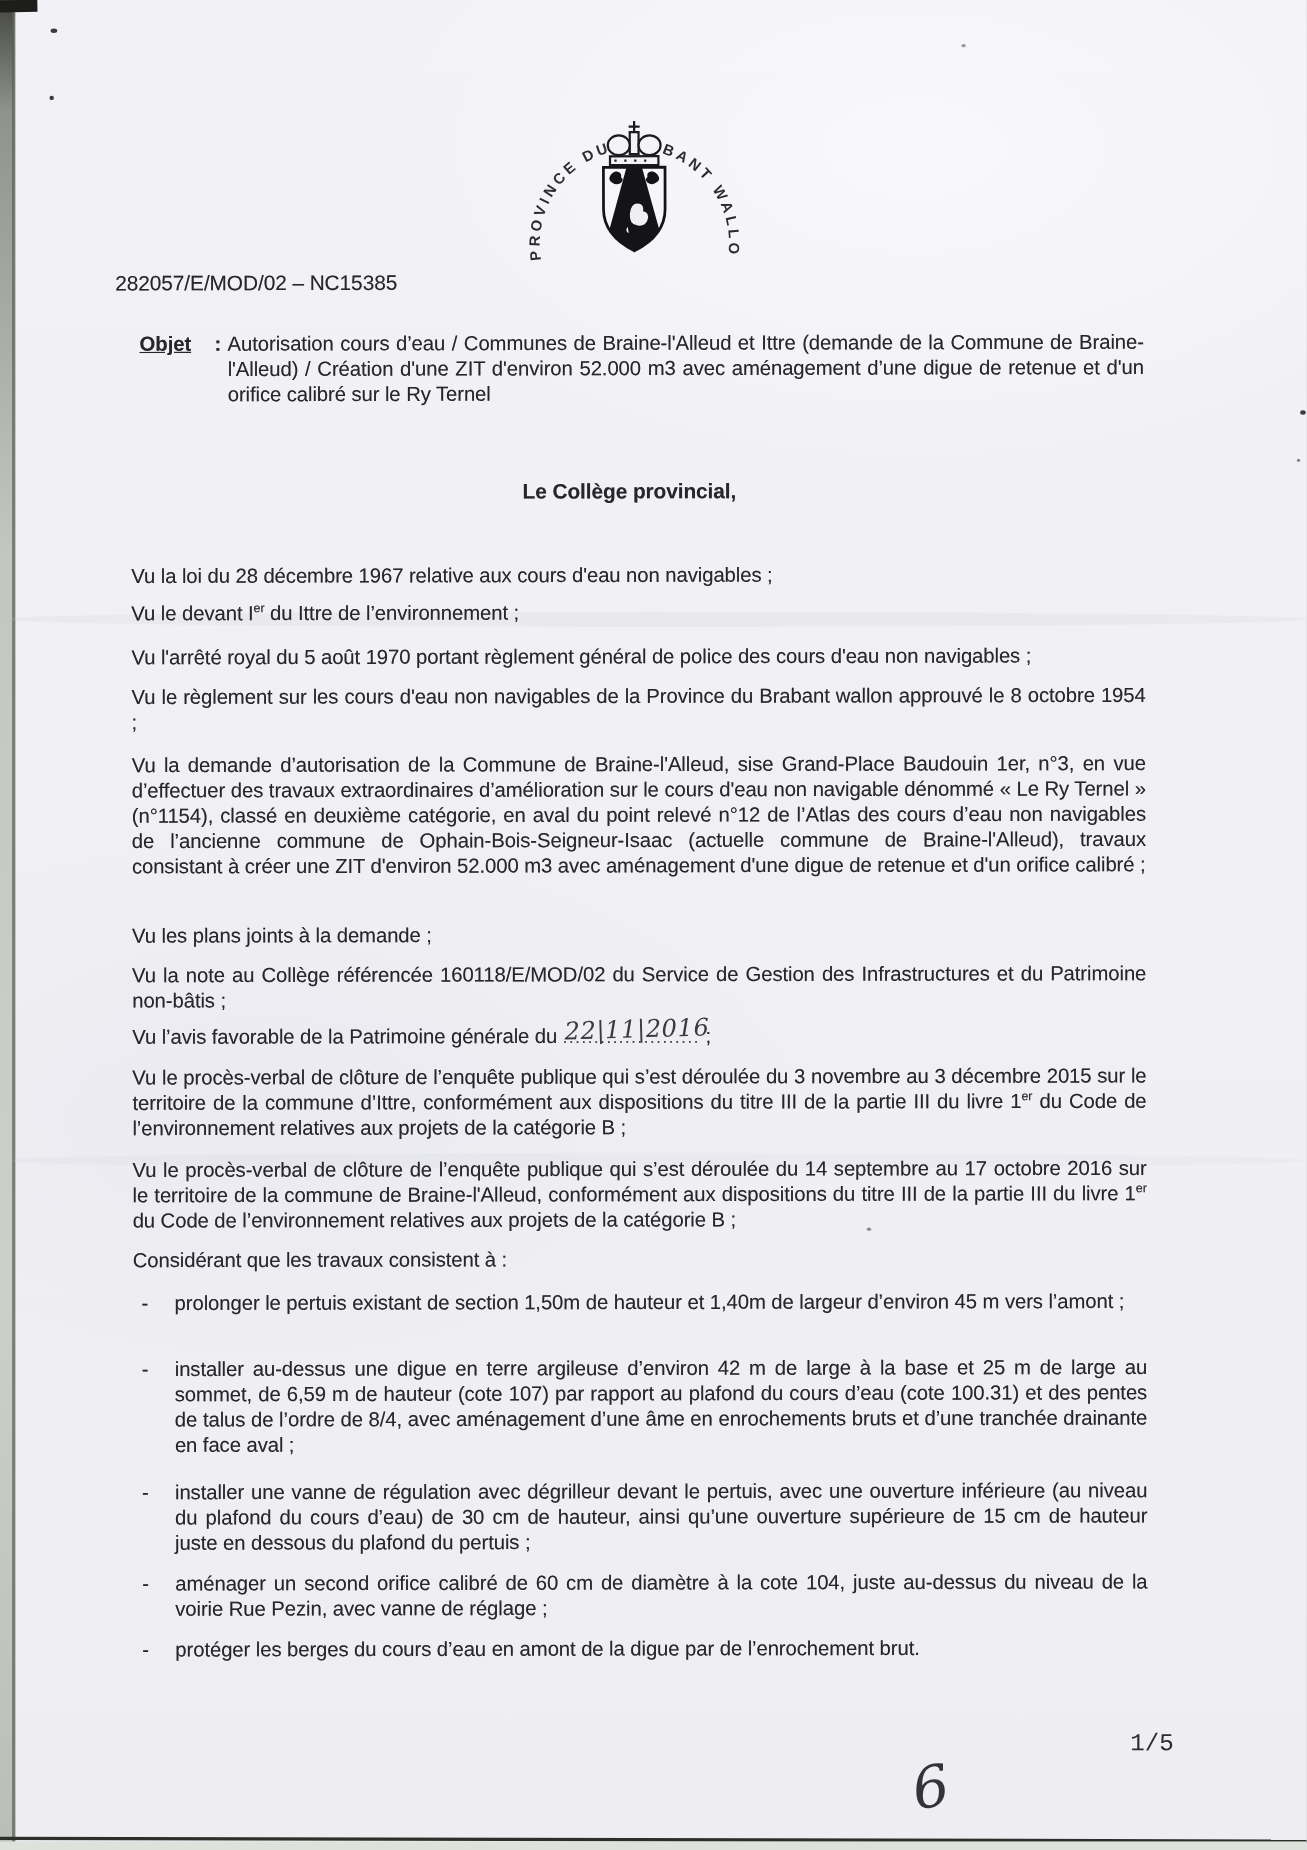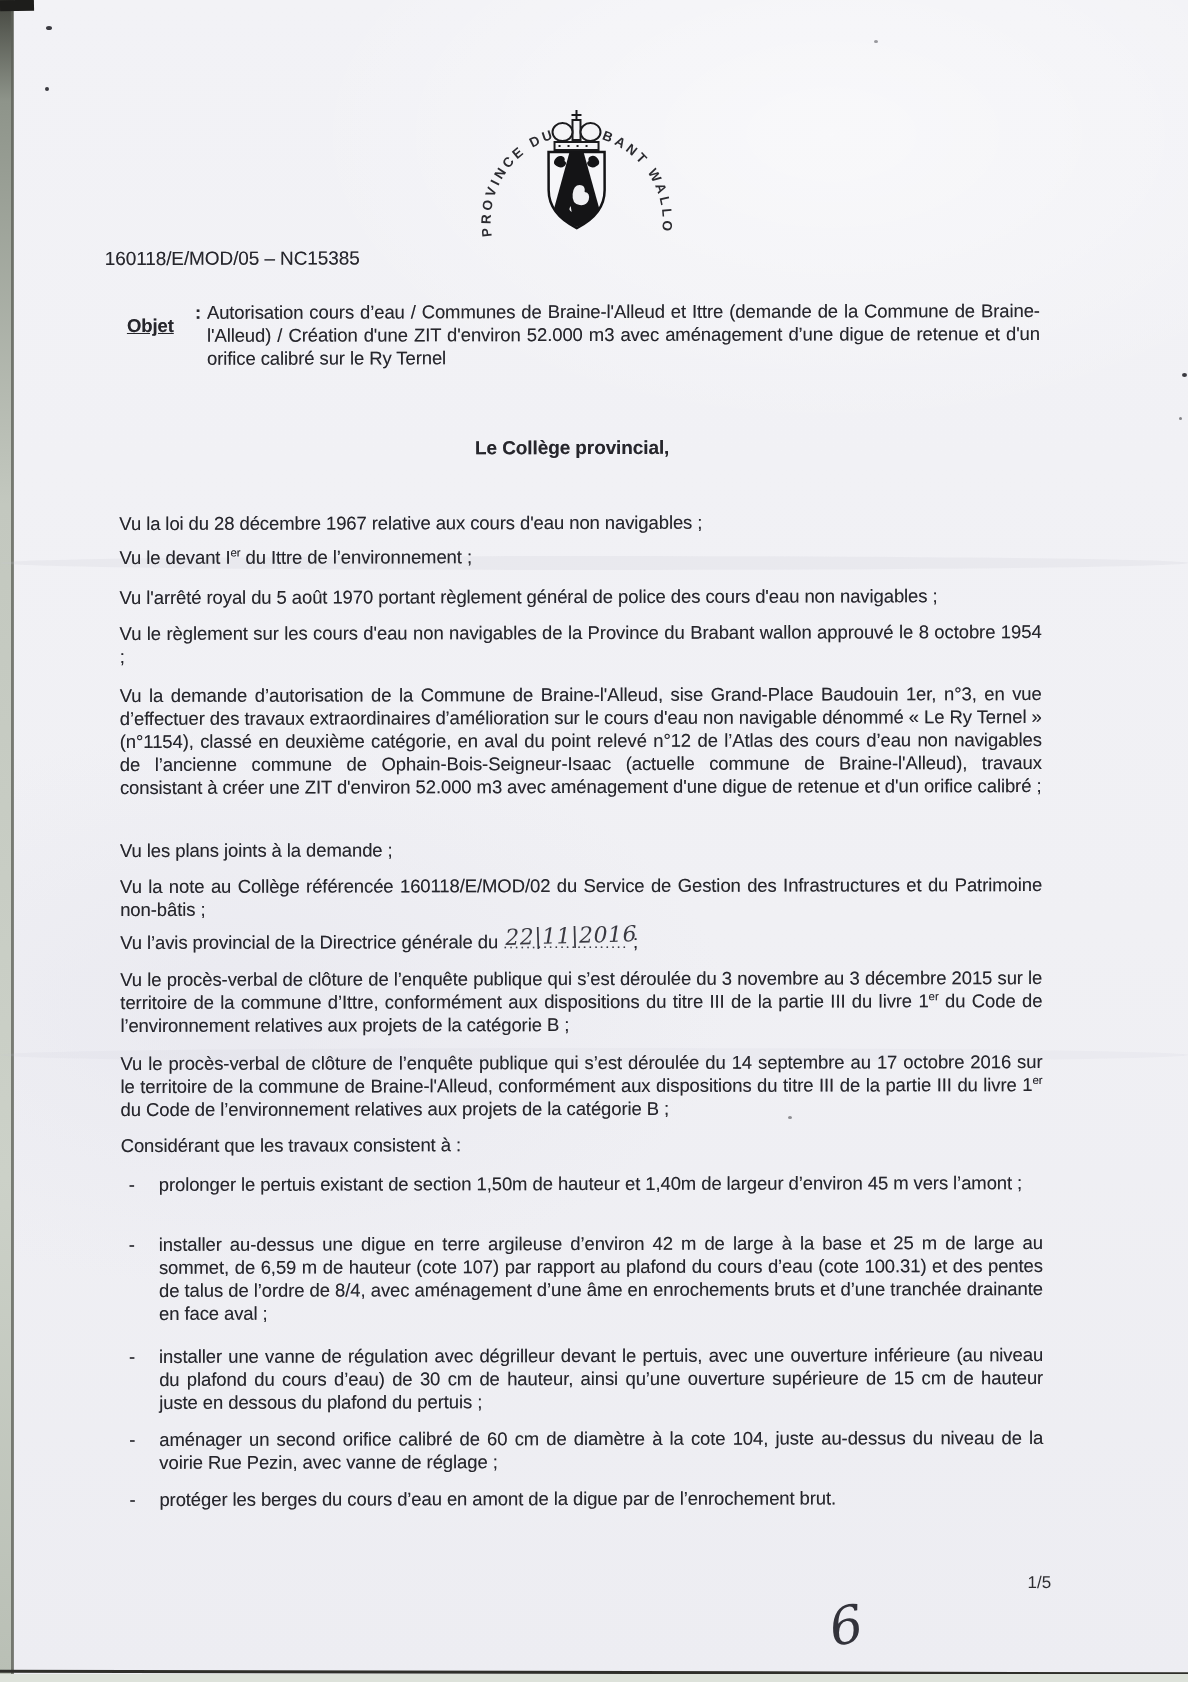--- a/index.html
+++ b/index.html
@@ -27,36 +27,36 @@
 
   
   .doc{position:absolute;left:0;top:0;width:1188px;height:1682px;transform:rotate(-0.12deg);}
   .txt{
     font-size:18.5px;line-height:23px;letter-spacing:-0.1px;
     text-shadow:0 0 0.6px rgba(25,25,35,0.38);
   }
   .para{position:absolute;left:120px;width:922px;text-align:justify;}
   .ref{position:absolute;left:106px;top:246px;font-size:19px;}
   .objet-row{position:absolute;left:128px;top:300px;width:913px;}
-  .objet-label{position:absolute;left:0;top:13px;font-weight:bold;text-decoration:underline;}
+  .objet-label{position:absolute;left:0;top:0;font-weight:bold;text-decoration:underline;}
   .objet-colon{position:absolute;left:68px;top:0;font-weight:bold;}
   .objet-text{position:absolute;left:80px;top:0;width:833px;text-align:justify;}
   .heading{position:absolute;left:106px;top:436px;width:934px;text-align:center;font-weight:bold;font-size:19px;}
   sup{font-size:0.62em;vertical-align:super;line-height:0;}
   .bullet{position:absolute;left:128px;width:914px;}
   .bullet .dash{position:absolute;left:0;top:0;}
   .bullet .btxt{position:absolute;left:30px;top:0;width:884px;text-align:justify;}
   .dotline{position:relative;display:inline-block;color:#3c3c44;letter-spacing:1.5px;font-size:15px;}
   .hand-date{
     position:absolute;left:2px;top:-7px;
     font-family:"DejaVu Serif", serif;font-style:italic;
     font-size:22px;letter-spacing:0.5px;color:#3a3a42;
     transform:rotate(-1.5deg);white-space:nowrap;text-shadow:none;
   }
-  .page-num{position:absolute;left:1026px;top:1574px;font-family:Liberation Sans, sans-serif;font-size:17px;color:#2c2c30;}
+  .page-num{position:absolute;left:1026px;top:1574px;font-family:Liberation Mono, monospace;font-size:22px;color:#2c2c30;}
   .hand-six{
     position:absolute;left:828px;top:1596px;
     font-family:"DejaVu Serif", serif;font-style:italic;font-weight:300;
     font-size:52px;color:#33333b;transform:rotate(-10deg);text-shadow:none;
   }
   .seal{position:absolute;left:468px;top:94px;width:220px;height:160px;}
 </style>
 </head>
 <body>
 
@@ -103,21 +103,21 @@
         <path d="M82 58 L138 58 L138 96 Q138 120 110 134 Q82 120 82 96 Z" fill="#f6f6f9" stroke="#141416" stroke-width="2.5"></path>
         <path d="M103 58 L117 58 L133 116 Q122 128 110 133 Q98 128 87 116 Z" fill="#141416"></path>
 
         <path d="M106 100 q1 -9 7 -9 q6 0 5 7 q6 1 4 8 q-2 6 -9 5 q-8 -1 -7 -11 z M104 112 q-3 4 1 6" fill="#efeff2"></path>
 
         <path d="M88 66 q3 -5 7 -4 q4 1 3 5 q3 2 0 5 q-4 3 -8 0 q-4 -2 -2 -6 z" fill="#141416"></path>
         <path d="M132 66 q-3 -5 -7 -4 q-4 1 -3 5 q-3 2 0 5 q4 3 8 0 q4 -2 2 -6 z" fill="#141416"></path>
       </g>
     </svg>
 
-    <div class="ref txt">160118/E/MOD/05 – NC15385</div>
+    <div class="ref txt">282057/E/MOD/02 – NC15385</div>
 
     <div class="objet-row txt">
       <span class="objet-label">Objet</span>
       <span class="objet-colon">:</span>
       <div class="objet-text">Autorisation cours d’eau / Communes de Braine-l'Alleud et Ittre (demande de la Commune de Braine-l'Alleud) / Création d'une ZIT d'environ 52.000 m3 avec aménagement d’une digue de retenue et d'un orifice calibré sur le Ry Ternel</div>
     </div>
 
     <div class="heading txt">Le Collège provincial,</div>
 
     <div class="para txt" style="top:511px">Vu la loi du 28 décembre 1967 relative aux cours d'eau non navigables ;</div>
@@ -127,21 +127,21 @@
     <div class="para txt" style="top:585px">Vu l'arrêté royal du 5 août 1970 portant règlement général de police des cours d'eau non navigables ;</div>
 
     <div class="para txt" style="top:621px">Vu le règlement sur les cours d'eau non navigables de la Province du Brabant wallon approuvé le 8 octobre 1954 ;</div>
 
     <div class="para txt" style="top:683px">Vu la demande d’autorisation de la Commune de Braine-l'Alleud, sise Grand-Place Baudouin 1er, n°3, en vue d’effectuer des travaux extraordinaires d’amélioration sur le cours d'eau non navigable dénommé « Le Ry Ternel » (n°1154), classé en deuxième catégorie, en aval du point relevé n°12 de l’Atlas des cours d’eau non navigables de l’ancienne commune de Ophain-Bois-Seigneur-Isaac (actuelle commune de Braine-l'Alleud), travaux consistant à créer une ZIT d'environ 52.000 m3 avec aménagement d'une digue de retenue et d'un orifice calibré ;</div>
 
     <div class="para txt" style="top:838px">Vu les plans joints à la demande ;</div>
 
     <div class="para txt" style="top:874px">Vu la note au Collège référencée 160118/E/MOD/02 du Service de Gestion des Infrastructures et du Patrimoine non-bâtis ;</div>
 
-    <div class="para txt" style="top:930px"><span>Vu l’avis provincial de la Directrice générale du </span><span class="dotline"><span>......................</span><span class="hand-date">22|11|2016</span></span><span> ;</span></div>
+    <div class="para txt" style="top:930px"><span>Vu l’avis favorable de la Patrimoine générale du </span><span class="dotline"><span>......................</span><span class="hand-date">22|11|2016</span></span><span> ;</span></div>
 
     <div class="para txt" style="top:967px"><span>Vu le procès-verbal de clôture de l’enquête publique qui s’est déroulée du 3 novembre au 3 décembre 2015 sur le territoire de la commune d’Ittre, conformément aux dispositions du titre III de la partie III du livre 1</span><sup>er</sup><span> du Code de l’environnement relatives aux projets de la catégorie B ;</span></div>
 
     <div class="para txt" style="top:1051px"><span>Vu le procès-verbal de clôture de l’enquête publique qui s’est déroulée du 14 septembre au 17 octobre 2016 sur le territoire de la commune de Braine-l'Alleud, conformément aux dispositions du titre III de la partie III du livre 1</span><sup>er</sup><span> du Code de l’environnement relatives aux projets de la catégorie B ;</span></div>
 
     <div class="para txt" style="top:1133px">Considérant que les travaux consistent à :</div>
 
     <div class="bullet txt" style="top:1172px">
       <span class="dash">-</span>
       <div class="btxt">prolonger le pertuis existant de section 1,50m de hauteur et 1,40m de largeur d’environ 45 m vers l’amont ;</div>

